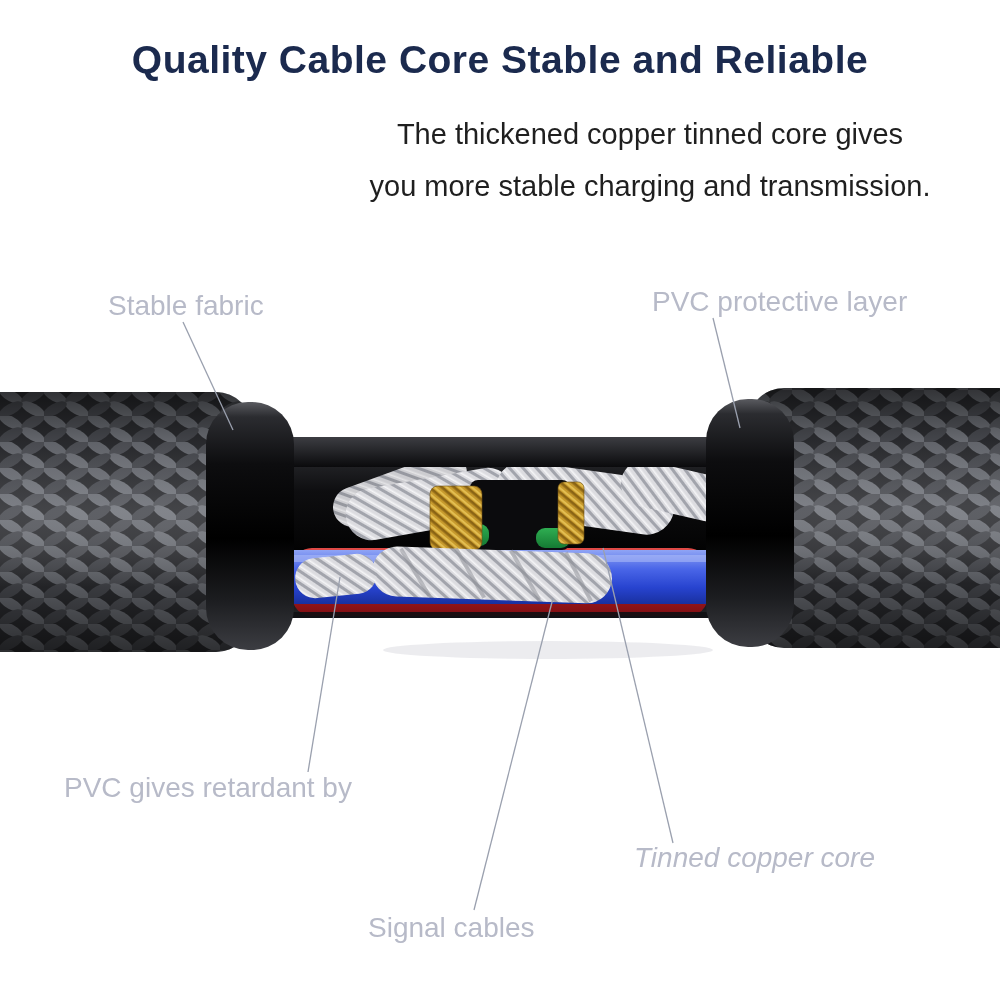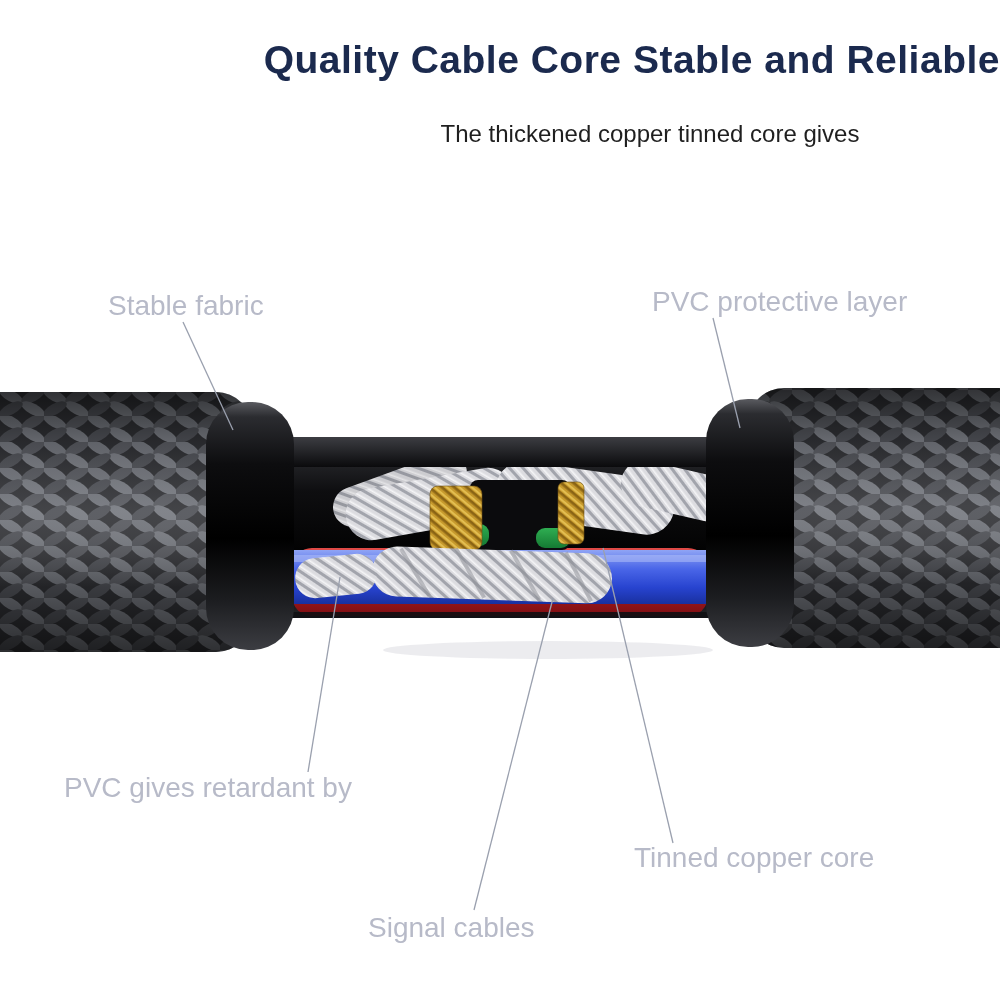--- a/index.html
+++ b/index.html
@@ -6,52 +6,53 @@
   body{
     width:1000px;height:1000px;
     background:#ffffff;
     font-family:"Liberation Sans", sans-serif;
     overflow:hidden;
     position:relative;
   }
   .page{position:absolute;inset:0;width:1000px;height:1000px;}
   .title{
     position:absolute;left:0;top:38px;width:1000px;margin:0;
-    text-align:right;
+    text-align:center;
     font-size:39px;font-weight:700;letter-spacing:.5px;
     color:#1b2a4e;
   }
   .subtitle{
     position:absolute;left:300px;top:108px;width:700px;
     text-align:center;
-    font-size:24px;line-height:52px;
+    font-size:29px;line-height:52px;
     color:#1f1f1f;
   }
   .anno{
     position:absolute;
     font-size:28px;
     color:#b7bac8;
     white-space:nowrap;
   }
   .anno-nylon{left:108px;top:290px;}
   .anno-pvc-protect{left:652px;top:286px;text-align:right;}
   .anno-flame{left:64px;top:772px;}
-  .anno-copper{left:634px;top:842px;}
+  .anno-copper{left:634px;top:842px;font-style:italic;}
   .anno-signal{left:368px;top:912px;text-align:center;}
   .scene{position:absolute;left:0;top:0;pointer-events:none;}
 </style>
 </head>
 <body>
 
 <div class="page">
 
   <h1 class="title">Quality Cable Core Stable and Reliable</h1>
 
   <div class="subtitle">
     <div>The thickened copper tinned core gives</div>
+    <div>you more stable charging and transmission.</div>
   </div>
 
   <svg class="scene" width="1000" height="1000" viewBox="0 0 1000 1000">
     <defs>
       <pattern id="braid" width="44" height="26" patternUnits="userSpaceOnUse">
         <rect width="44" height="26" fill="#2e2f33"></rect>
         <ellipse cx="11" cy="6" rx="13" ry="5.5" fill="#6e7178" transform="rotate(28 11 6)"></ellipse>
         <ellipse cx="33" cy="6" rx="13" ry="5.5" fill="#54565c" transform="rotate(-28 33 6)"></ellipse>
         <ellipse cx="33" cy="19" rx="13" ry="5.5" fill="#74777e" transform="rotate(28 33 19)"></ellipse>
         <ellipse cx="11" cy="19" rx="13" ry="5.5" fill="#4c4e54" transform="rotate(-28 11 19)"></ellipse>

